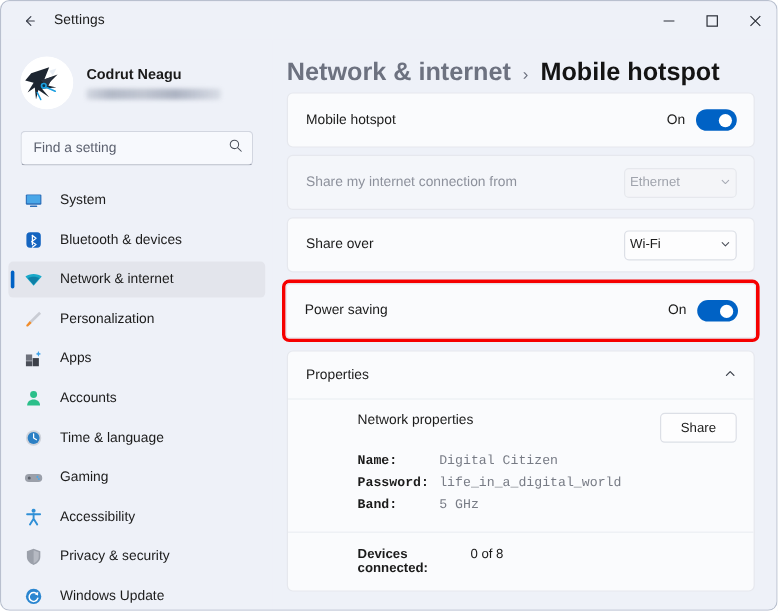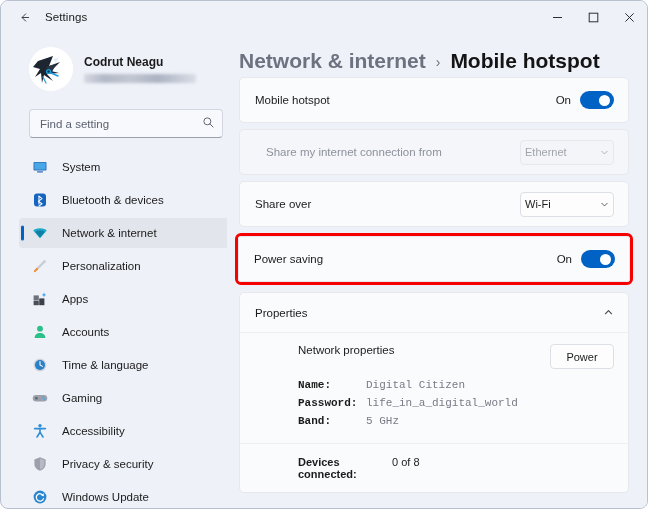--- a/index.html
+++ b/index.html
@@ -58,21 +58,21 @@
   .win-btn {
     width: 36px; height: 32px;
     display: flex; align-items: center; justify-content: center;
     cursor: pointer;
   }
   .win-btn svg { display:block; }
 
   
   .sidebar {
     position: absolute;
-    left: 12px; top: 32px;
+    left: 0; top: 32px;
     width: 226px;
     bottom: 0;
     background: #eef1f8;
     box-sizing: border-box;
   }
   .account {
     display: flex;
     align-items: center;
     padding: 8px 0 0 16px;
     height: 64px;
@@ -226,21 +226,21 @@
     align-items: center;
     min-height: 44px;
     padding: 0 14px 0 15px;
     box-sizing: border-box;
   }
   .row-label {
     font-size: 11.5px;
     color: #1b1b1b;
     flex: 1;
   }
-  .row-label.muted { color: #8d919c; margin-left: 11px; }
+  .row-label.muted { color: #8d919c; }
   .row-sublabel {
     font-size: 10.5px;
     color: #5f636e;
     line-height: 13px;
     margin-top: 2px;
   }
   .row-textblock { flex: 1; padding: 9px 0; }
 
   .toggle-group {
     display: flex;
@@ -663,21 +663,21 @@
           <svg width="11" height="11" viewBox="0 0 12 12" fill="none">
             <path d="M2.6 7.4 L6 4 L9.4 7.4" stroke="#3c414b" stroke-width="1.15" stroke-linecap="round" stroke-linejoin="round"></path>
           </svg>
         </span>
       </div>
 
       <div class="expander-body">
 
         <div class="prop-head-row">
           <span class="prop-head-label">Network properties</span>
-          <button class="edit-btn">Power</button>
+          <button class="edit-btn">Share</button>
         </div>
 
         <div class="prop-table">
           <div class="prop-line">
             <span class="prop-key">Name:</span>
             <span class="prop-val">Digital Citizen</span>
           </div>
           <div class="prop-line">
             <span class="prop-key">Password:</span>
             <span class="prop-val">life_in_a_digital_world</span>

